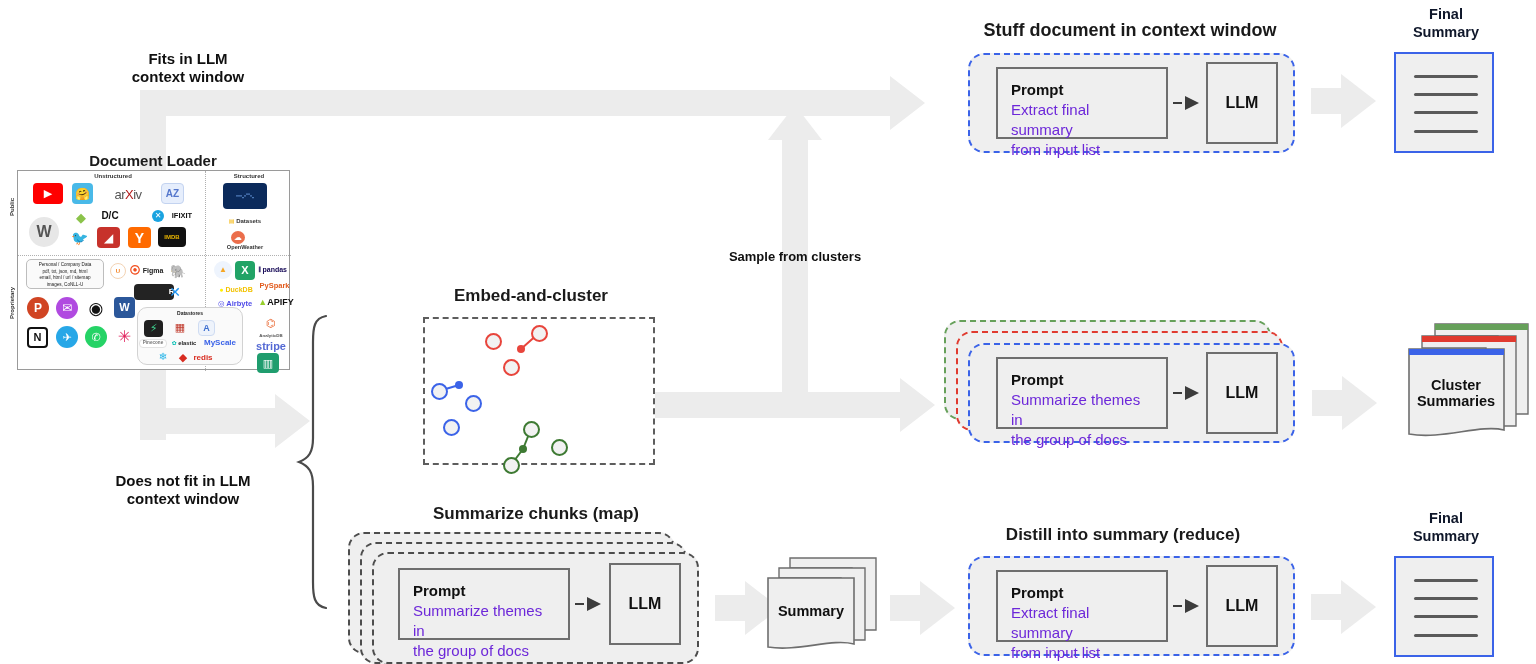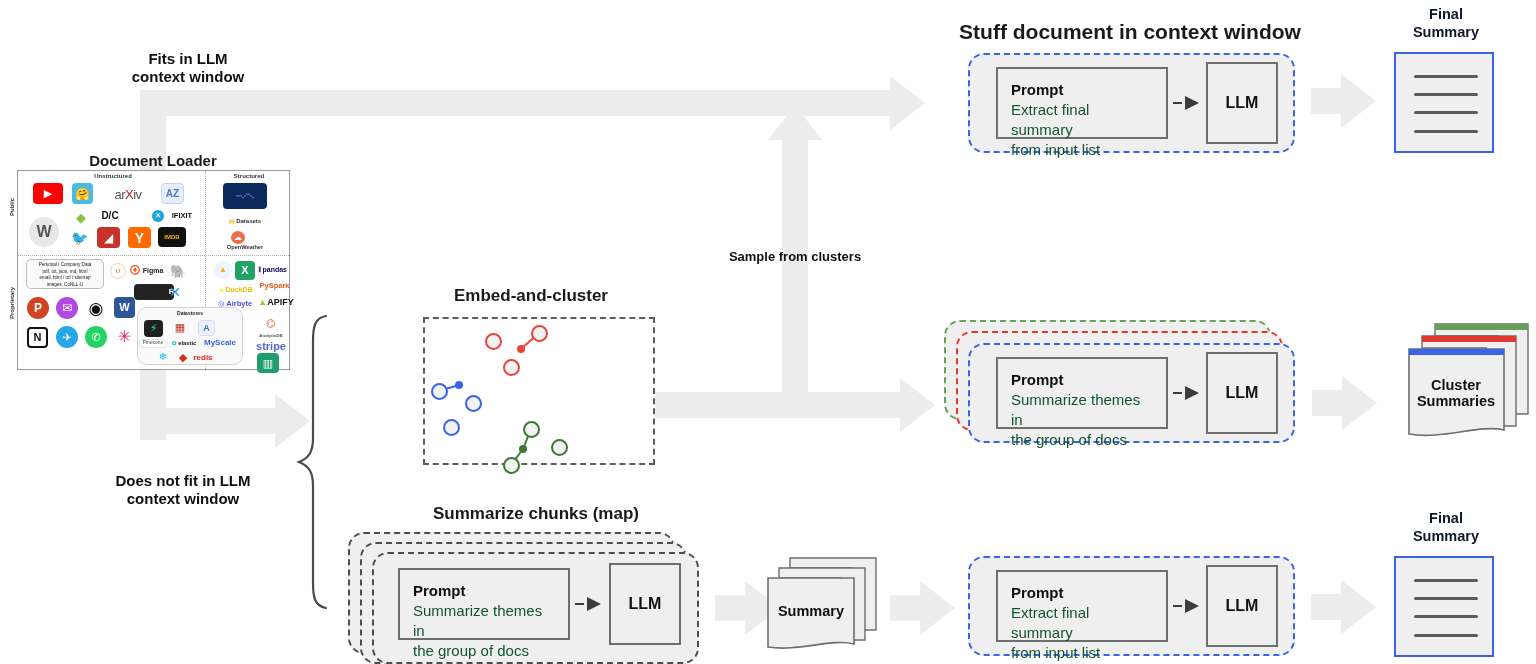--- a/index.html
+++ b/index.html
@@ -40,21 +40,21 @@
   .stage.green{border:2.5px dashed #66a05a;background:#efefef;}
   .stage.red{border:2.5px dashed #e03a2f;background:#efefef;}
   .prompt-box{
     position:absolute;
     background:#efefef;
     border:2px solid #6e6e6e;
     box-sizing:border-box;
     padding:11px 12px 0 13px;
   }
   .prompt-title{font-weight:bold;font-size:15px;color:#101010;line-height:1.35;}
-  .prompt-body{font-size:15px;color:#14532d;line-height:1.33;white-space:pre-line;}
+  .prompt-body{font-size:15px;color:#6d28d9;line-height:1.33;white-space:pre-line;}
   .llm-box{
     position:absolute;
     background:#efefef;
     border:2px solid #6e6e6e;
     box-sizing:border-box;
     display:flex;align-items:center;justify-content:center;
     font-weight:bold;font-size:16px;color:#101010;
   }
   .mini-arrow{position:absolute;}
   
@@ -260,21 +260,21 @@
     <div class="ring" style="left:40px;top:76px;width:17px;height:17px;border:2.2px solid #3b63e8;"></div>
     <div class="ring" style="left:18px;top:100px;width:17px;height:17px;border:2.2px solid #3b63e8;"></div>
     <div class="dot" style="left:30px;top:62px;width:8px;height:8px;background:#3b63e8;"></div>
 
     <div class="ring" style="left:98px;top:102px;width:17px;height:17px;border:2.2px solid #3e7a33;"></div>
     <div class="ring" style="left:126px;top:120px;width:17px;height:17px;border:2.2px solid #3e7a33;"></div>
     <div class="ring" style="left:78px;top:138px;width:17px;height:17px;border:2.2px solid #3e7a33;"></div>
     <div class="dot" style="left:94px;top:126px;width:8px;height:8px;background:#3e7a33;"></div>
   </div>
 
-  <div class="abs hdr" style="left:955px;top:20px;width:350px;font-size:21px;">Stuff document in context window</div>
+  <div class="abs hdr" style="left:955px;top:20px;width:350px;font-size:18px;">Stuff document in context window</div>
 
   <div class="stage blue" style="left:968px;top:53px;width:327px;height:100px;"></div>
   <div class="prompt-box" style="left:996px;top:67px;width:172px;height:72px;">
     <div class="prompt-title">Prompt</div>
     <div class="prompt-body">Extract final summary
 from input list</div>
   </div>
   <svg class="mini-arrow" style="left:1172px;top:95px;width:32px;height:16px;" viewBox="0 0 32 16">
     <line x1="1" y1="8" x2="10" y2="8" stroke="#3c3c3c" stroke-width="2"></line>
     <path d="M13,1 L27,8 L13,15 Z" fill="#3c3c3c"></path>
@@ -334,20 +334,21 @@
   </svg>
   <div class="llm-box" style="left:609px;top:563px;width:72px;height:82px;">LLM</div>
 
   <svg class="abs" style="left:760px;top:552px;width:132px;height:110px;" viewBox="0 0 132 110">
     <path d="M30,6 L116,6 L116,78 L92,78 L92,16 L30,16 Z" fill="#efefef" stroke="#6e6e6e" stroke-width="1.4"></path>
     <path d="M19,16 L105,16 L105,88 L81,88 L81,26 L19,26 Z" fill="#efefef" stroke="#6e6e6e" stroke-width="1.4"></path>
     <path d="M8,26 L94,26 L94,92 C72,86 38,100 8,95 Z" fill="#efefef" stroke="#6e6e6e" stroke-width="1.6"></path>
     <text x="51" y="64" text-anchor="middle" font-family="Liberation Sans, sans-serif" font-size="14.5" font-weight="bold" fill="#101010" id="sm1">Summary</text>
   </svg>
 
+  <div class="abs hdr" style="left:938px;top:525px;width:370px;font-size:17px;">Distill into summary (reduce)</div>
 
   <div class="stage blue" style="left:968px;top:556px;width:327px;height:100px;"></div>
   <div class="prompt-box" style="left:996px;top:570px;width:172px;height:72px;">
     <div class="prompt-title">Prompt</div>
     <div class="prompt-body">Extract final summary
 from input list</div>
   </div>
   <svg class="mini-arrow" style="left:1172px;top:598px;width:32px;height:16px;" viewBox="0 0 32 16">
     <line x1="1" y1="8" x2="10" y2="8" stroke="#3c3c3c" stroke-width="2"></line>
     <path d="M13,1 L27,8 L13,15 Z" fill="#3c3c3c"></path>

